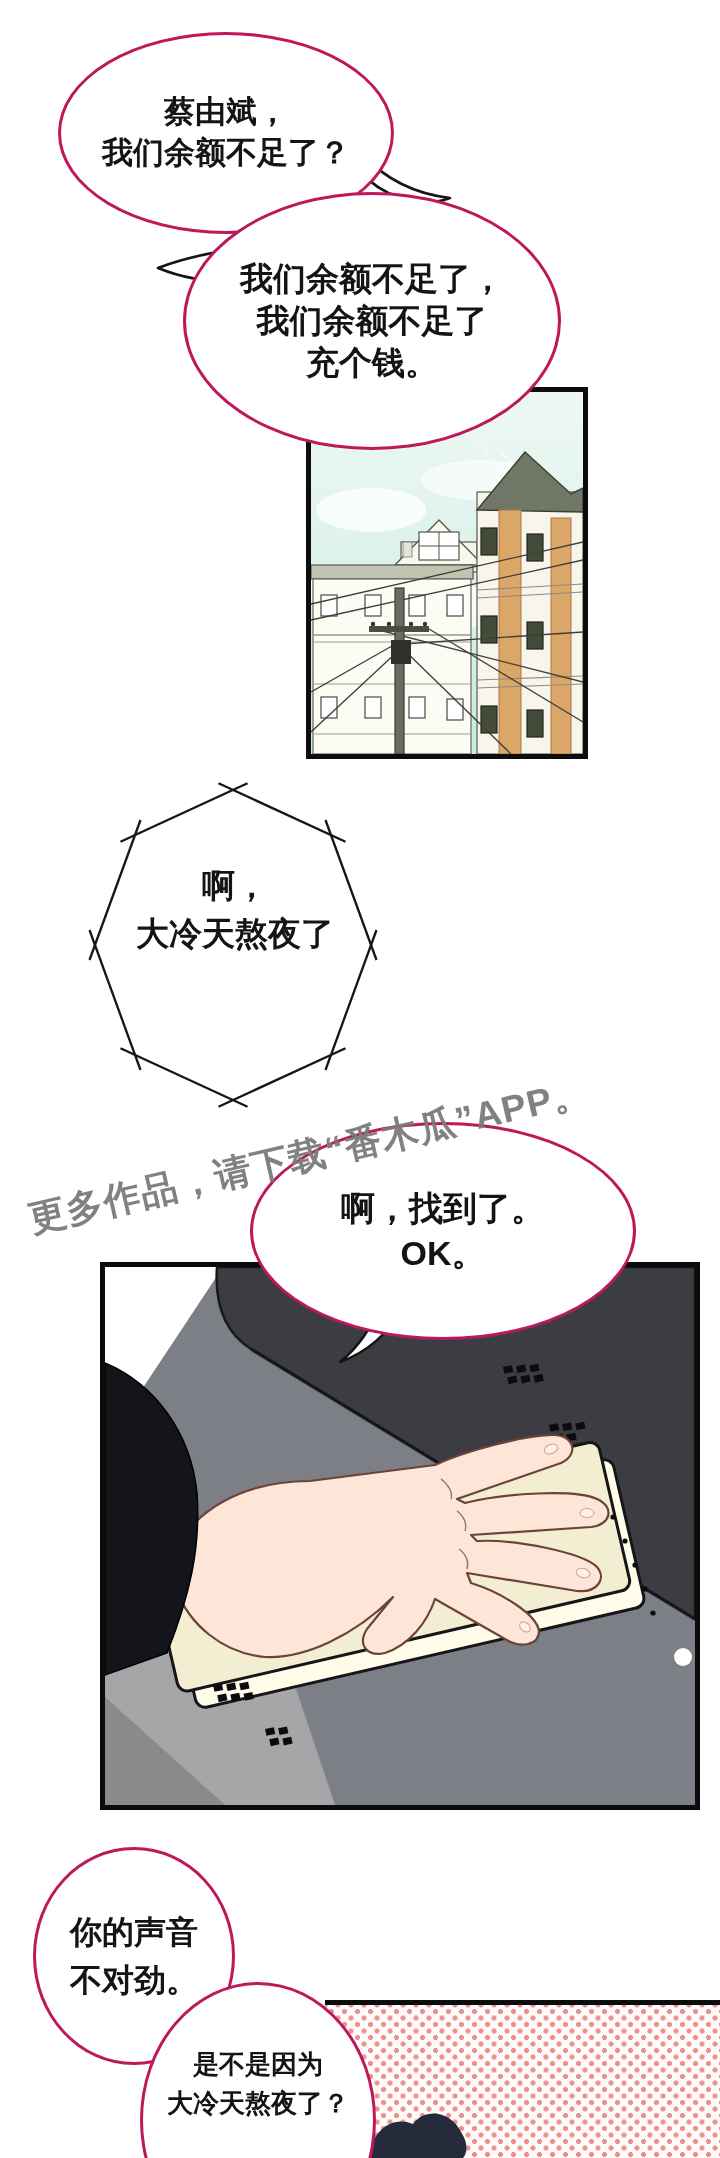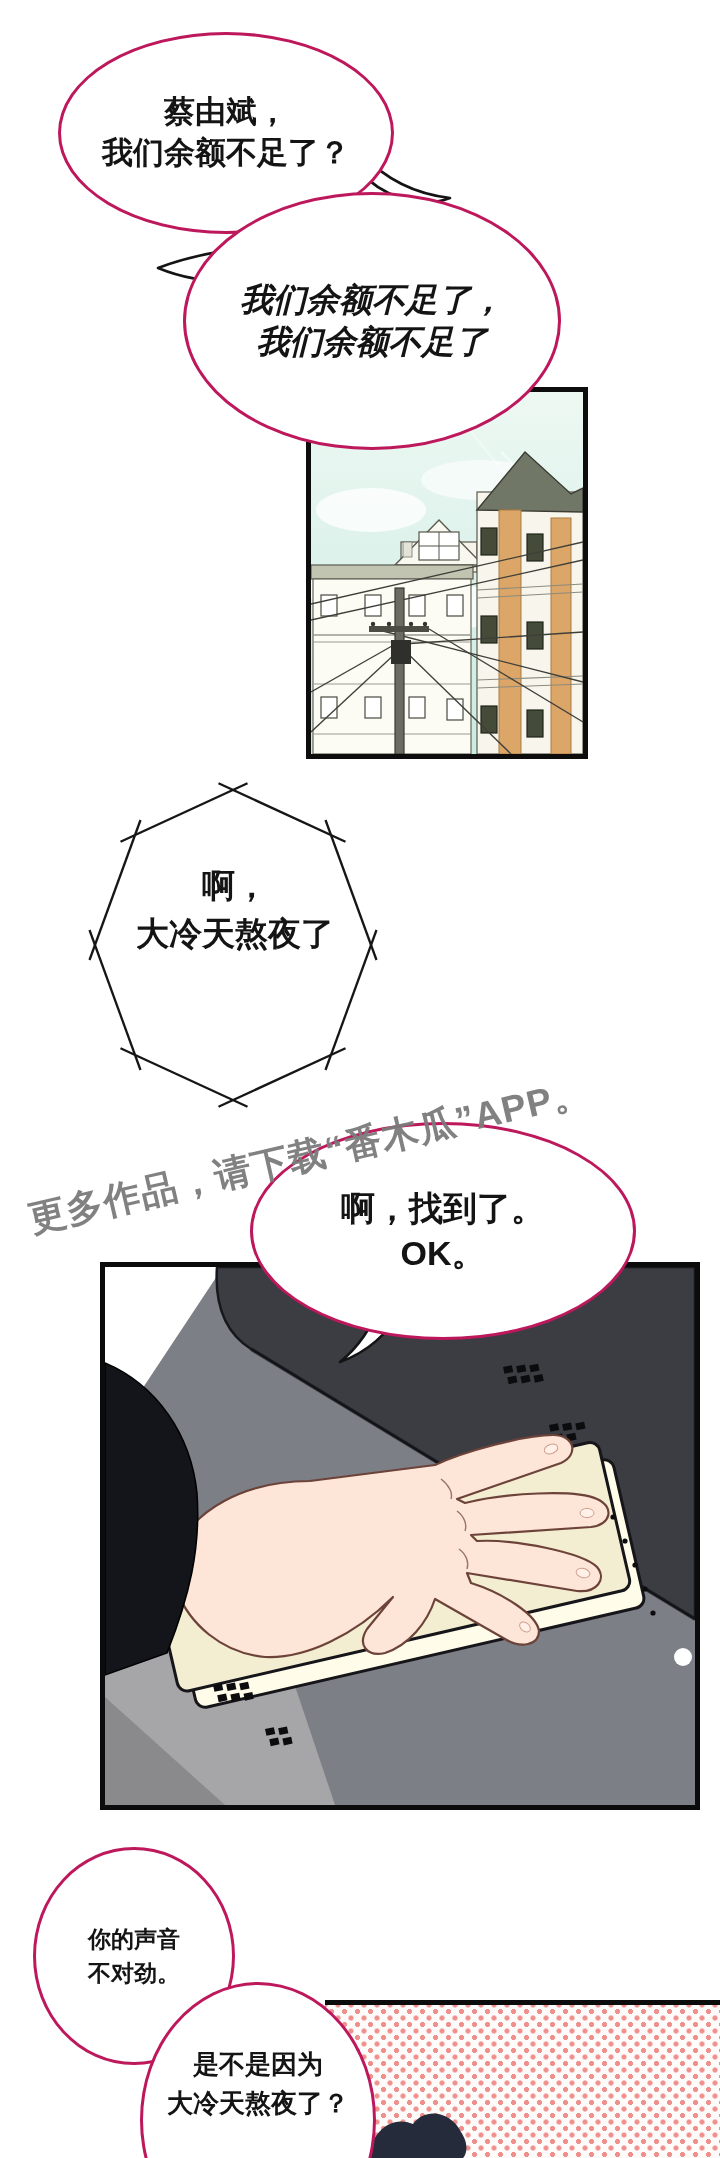--- a/index.html
+++ b/index.html
@@ -3,26 +3,26 @@
 <meta charset="utf-8">
 <style>
   html,body{margin:0;padding:0;background:#ffffff;}
   .page{position:relative;width:720px;height:2158px;background:#ffffff;overflow:hidden;
         font-family:"Liberation Sans","DejaVu Sans",sans-serif;color:#141414;}
   .bubble{position:absolute;background:#ffffff;border:3px solid #be185d;border-radius:50%;
           display:flex;align-items:center;justify-content:center;text-align:center;}
   .btxt{font-weight:700;line-height:1.32;}
   .b1{left:58px;top:32px;width:330px;height:196px;z-index:3;}
   .b1 .btxt{font-size:31px;}
-  .b2{left:183px;top:192px;width:372px;height:252px;z-index:4;font-style:italic;}
+  .b2{left:183px;top:192px;width:372px;height:252px;z-index:4;}
   .b2 .btxt{font-size:33px;line-height:1.28;}
   .b4{left:250px;top:1122px;width:380px;height:212px;z-index:6;}
   .b4 .btxt{font-size:34px;}
   .b5{left:33px;top:1847px;width:196px;height:212px;z-index:3;}
-  .b5 .btxt{font-size:23px;line-height:1.5;}
+  .b5 .btxt{font-size:32px;line-height:1.5;}
   .b6{left:140px;top:1982px;width:230px;height:270px;z-index:4;align-items:flex-start;}
   .b6 .btxt{font-size:26px;line-height:1.5;padding-top:62px;font-family:Liberation Mono, monospace;}
   .tail{position:absolute;z-index:2;}
   .oct-wrap{position:absolute;left:75px;top:770px;width:320px;height:350px;z-index:2;}
   .oct-text{position:absolute;left:95px;top:862px;width:280px;z-index:3;text-align:center;
             font-weight:700;font-size:33px;line-height:1.45;}
   .photo{position:absolute;left:306px;top:387px;width:282px;height:372px;z-index:1;
          border:5px solid #0d0d0d;box-sizing:border-box;background:#e7f6f0;}
   .kb-panel{position:absolute;left:100px;top:1262px;width:600px;height:548px;z-index:2;
             border:5px solid #0b0b0b;box-sizing:border-box;background:#7c7f86;}
@@ -52,20 +52,21 @@
     <path d="M10,6 C34,32 64,46 98,50 C66,62 30,48 6,22 Z" fill="#ffffff" stroke="#141414" stroke-width="2.6" stroke-linejoin="round"></path>
   </svg>
 
   <svg class="tail" style="left:150px;top:238px;z-index:3;" width="120" height="52" viewBox="0 0 120 52">
     <path d="M112,8 C70,12 34,20 8,30 C42,44 80,46 114,42 Z" fill="#ffffff" stroke="#141414" stroke-width="2.6" stroke-linejoin="round"></path>
   </svg>
   <div class="bubble b2">
     <div class="btxt">
       <div>我们余额不足了，</div>
       <div>我们余额不足了</div>
+      <div>充个钱。</div>
     </div>
   </div>
 
   <div class="photo">
     <svg width="272" height="362" viewBox="0 0 272 362">
       <defs>
         <linearGradient id="sky" x1="0" y1="0" x2="0" y2="1">
           <stop offset="0" stop-color="#eef8f3"></stop>
           <stop offset="0.55" stop-color="#d9f1e9"></stop>
           <stop offset="1" stop-color="#c9ece2"></stop>

